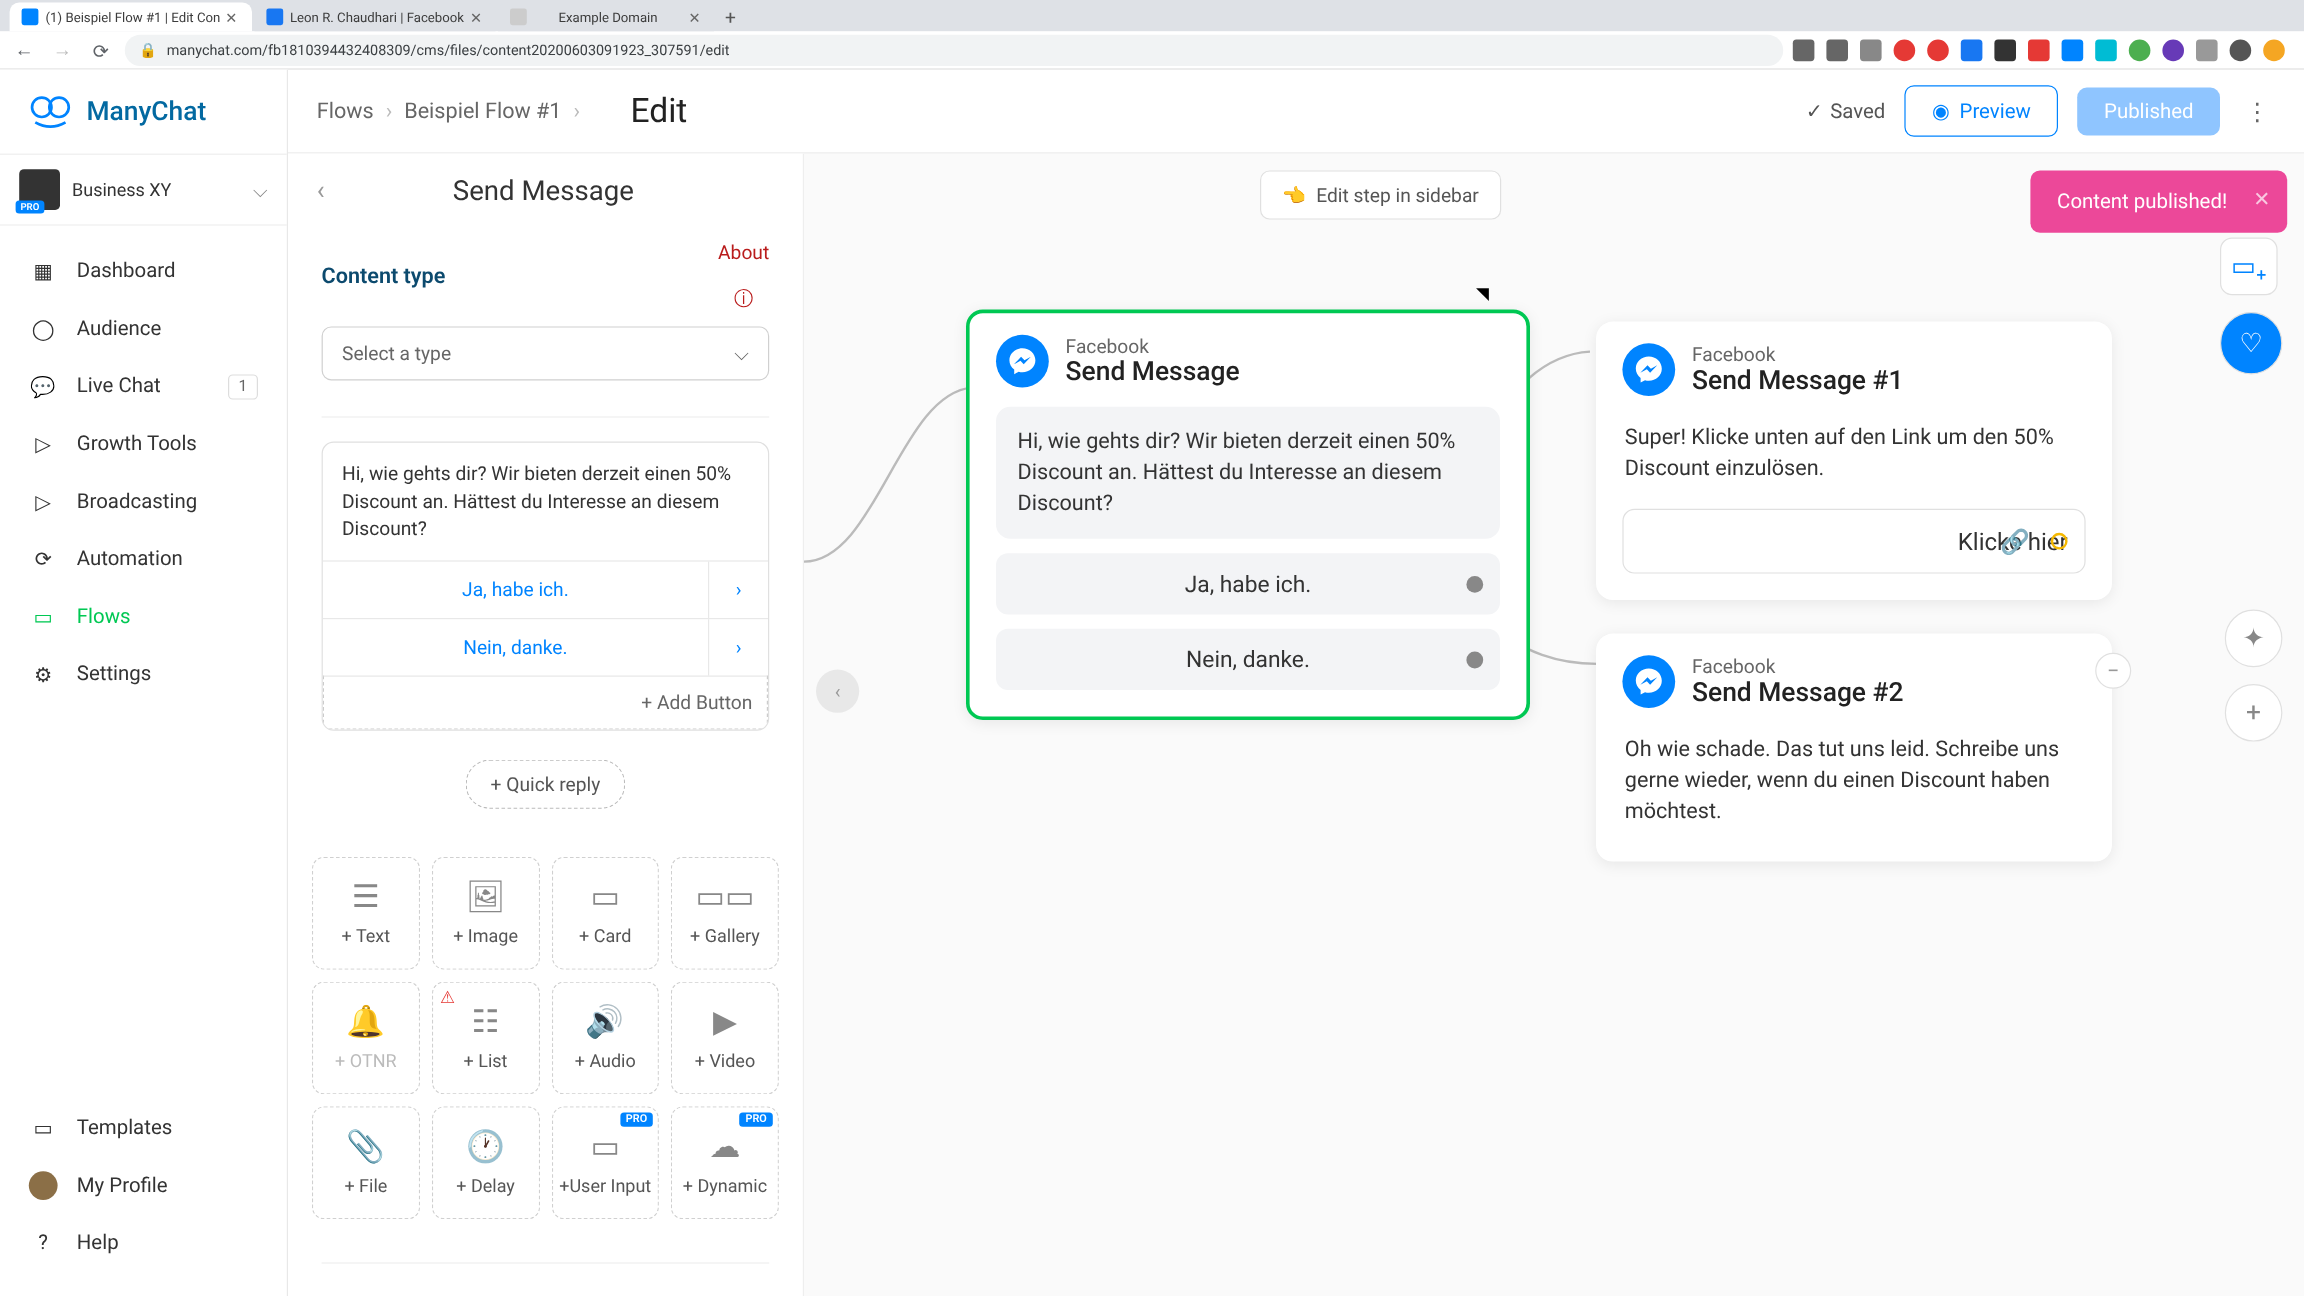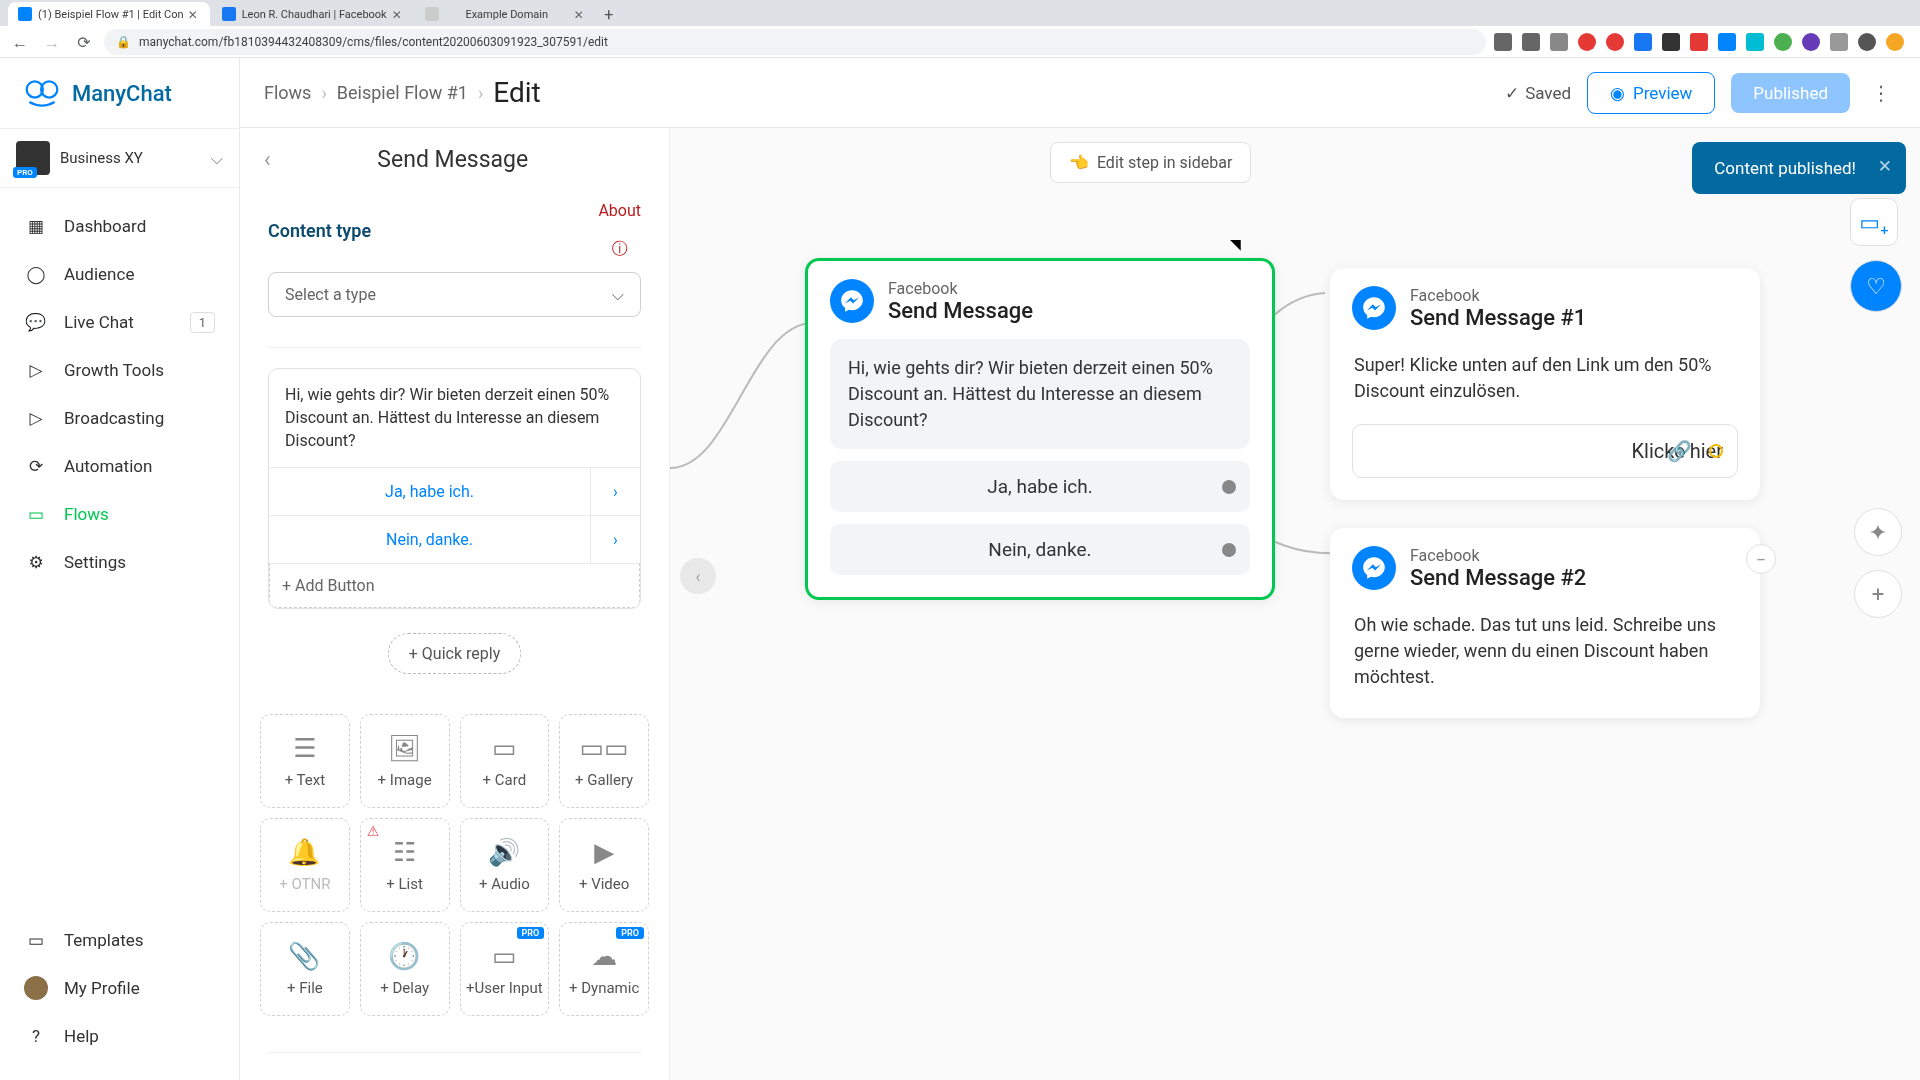--- a/index.html
+++ b/index.html
@@ -38,21 +38,21 @@
 .nav-item { display: flex; align-items: center; padding: 12px 24px; gap: 16px; color: #333; font-size: 17px; cursor: pointer; }
 .nav-item.active { color: #00c853; }
 .nav-item .icon { width: 24px; height: 24px; display: flex; align-items: center; justify-content: center; }
 .nav-item .badge { margin-left: auto; border: 1px solid #ddd; border-radius: 4px; padding: 2px 8px; font-size: 13px; color: #666; }
 .nav-bottom { padding: 8px 0 20px; }
 
 .main { flex: 1; display: flex; flex-direction: column; position: relative; }
 .topbar { height: 70px; border-bottom: 1px solid #e8e8e8; display: flex; align-items: center; padding: 0 24px; }
 .breadcrumb { display: flex; align-items: center; gap: 10px; font-size: 18px; color: #666; }
 .breadcrumb .sep { color: #bbb; }
-.breadcrumb .current { font-size: 28px; color: #222; font-weight: 400; }
+.breadcrumb .current { font-size: 28px; color: #222; font-weight: 400; margin-left: 32px; }
 .topbar-right { margin-left: auto; display: flex; align-items: center; gap: 16px; }
 .saved { display: flex; align-items: center; gap: 6px; color: #555; font-size: 17px; }
 .btn { padding: 10px 22px; border-radius: 8px; font-size: 17px; cursor: pointer; display: flex; align-items: center; gap: 8px; }
 .btn-outline { border: 1px solid #0084ff; color: #0084ff; background: #fff; }
 .btn-primary { background: #8fc5ff; color: #fff; border: none; }
 .more-btn { width: 30px; height: 40px; display: flex; align-items: center; justify-content: center; color: #666; font-size: 20px; }
 
 .content { flex: 1; display: flex; position: relative; background: #fafafa; }
 
 .editor-panel { width: 430px; background: #fff; border-right: 1px solid #eee; display: flex; flex-direction: column; overflow: hidden; }
@@ -63,33 +63,33 @@
 .section-head { display: flex; justify-content: space-between; align-items: center; margin-bottom: 12px; }
 .section-title { font-size: 18px; font-weight: 600; color: #0c4a6e; }
 .about-link { color: #b91c1c; font-size: 16px; display: flex; align-items: center; gap: 19px; flex-direction: column; }
 .select { border: 1px solid #d0d0d0; border-radius: 8px; padding: 12px 16px; display: flex; justify-content: space-between; align-items: center; color: #666; font-size: 16px; }
 .divider { border-top: 1px solid #eee; margin: 20px 28px; }
 .msg-card { margin: 0 28px; border: 1px solid #e0e0e0; border-radius: 10px; overflow: hidden; }
 .msg-text { padding: 14px 16px; font-size: 16px; color: #333; line-height: 1.45; }
 .msg-btn-row { border-top: 1px solid #e8e8e8; display: flex; align-items: center; }
 .msg-btn-label { flex: 1; text-align: center; padding: 12px; color: #0084ff; font-size: 16px; }
 .msg-btn-arrow { width: 50px; border-left: 1px solid #e8e8e8; display: flex; align-items: center; justify-content: center; color: #0084ff; padding: 14px 0; }
-.add-btn { border: 1px dashed #ccc; border-top: 1px solid #e8e8e8; text-align: left; padding: 12px; color: #666; font-size: 16px; }
+.add-btn { border: 1px dashed #ccc; border-top: 1px solid #e8e8e8; text-align: right; padding: 12px; color: #666; font-size: 16px; }
 .quick-reply { margin: 24px auto; border: 1px dashed #bbb; border-radius: 20px; padding: 10px 20px; color: #555; font-size: 16px; width: fit-content; }
 .block-grid { display: grid; grid-template-columns: repeat(4, 1fr); gap: 10px; padding: 16px 20px; }
 .block { border: 1px dashed #d0d0d0; border-radius: 10px; height: 94px; display: flex; flex-direction: column; align-items: center; justify-content: center; gap: 8px; color: #555; font-size: 15px; position: relative; }
 .block.disabled { color: #bbb; }
 .block .bicon { font-size: 26px; color: #888; }
 .block .pro-badge { position: absolute; top: 4px; right: 4px; background: #0084ff; color: #fff; font-size: 9px; padding: 1px 5px; border-radius: 3px; font-weight: 600; }
 .block .warn { position: absolute; top: 4px; left: 6px; color: #e53935; font-size: 14px; }
 
 .canvas { flex: 1; position: relative; overflow: hidden; }
 .canvas svg.connectors { position: absolute; inset: 0; width: 100%; height: 100%; pointer-events: none; }
 
-.toast { position: absolute; top: 14px; right: 14px; background: #0369a1; color: #fff; padding: 16px 50px 16px 22px; border-radius: 8px; font-size: 17px; z-index: 10; }
+.toast { position: absolute; top: 14px; right: 14px; background: #ec4899; color: #fff; padding: 16px 50px 16px 22px; border-radius: 8px; font-size: 17px; z-index: 10; }
 .toast .close { position: absolute; right: 14px; top: 14px; color: rgba(255,255,255,0.7); }
 
 .hint { position: absolute; top: 14px; left: 380px; background: #fff; border: 1px solid #e0e0e0; border-radius: 8px; padding: 10px 18px; color: #555; font-size: 16px; display: flex; gap: 8px; align-items: center; }
 
 .collapse-handle { position: absolute; left: 10px; top: 430px; width: 36px; height: 36px; background: #e8e8e8; border-radius: 50%; display: flex; align-items: center; justify-content: center; color: #999; }
 
 .node { position: absolute; background: #fff; border-radius: 14px; box-shadow: 0 2px 12px rgba(0,0,0,0.08); }
 .node.selected { border: 3px solid #00c853; }
 .node-head { display: flex; align-items: center; gap: 14px; padding: 18px 22px 8px; }
 .fb-icon { width: 44px; height: 44px; background: #0084ff; border-radius: 50%; display: flex; align-items: center; justify-content: center; }

